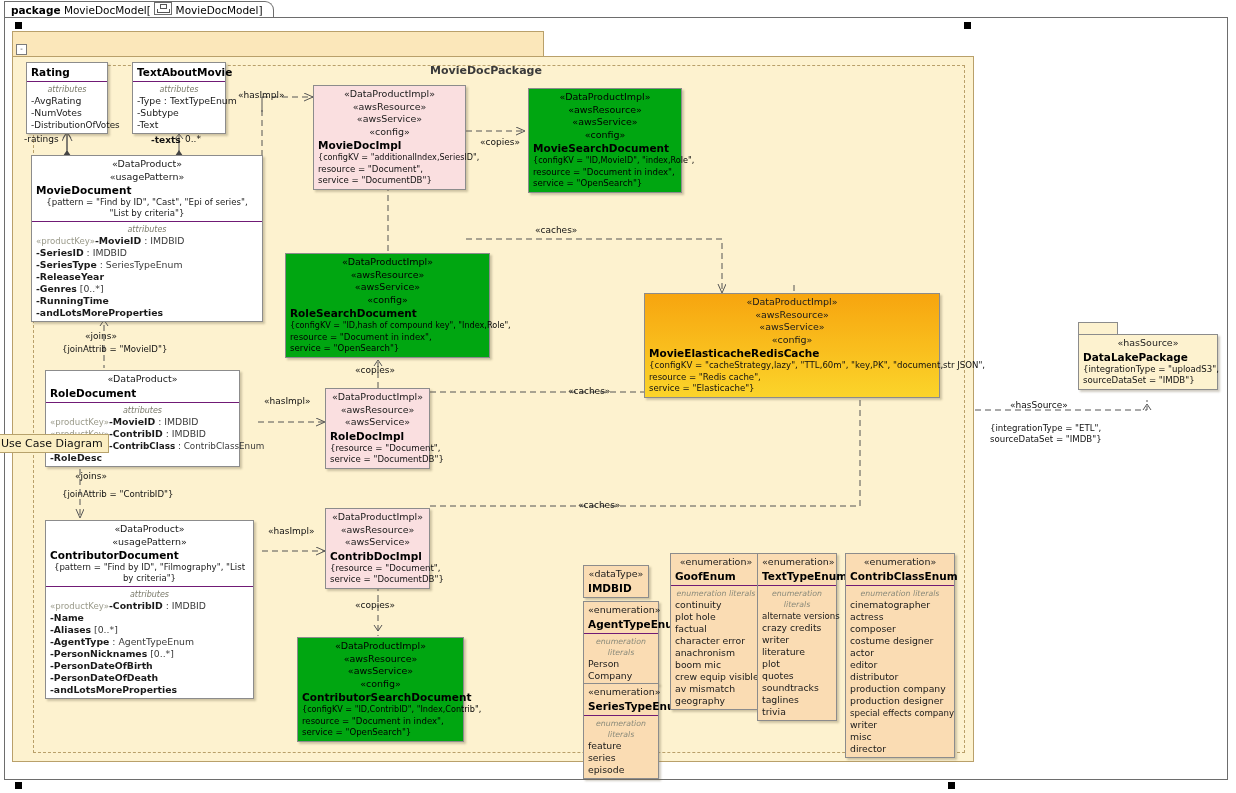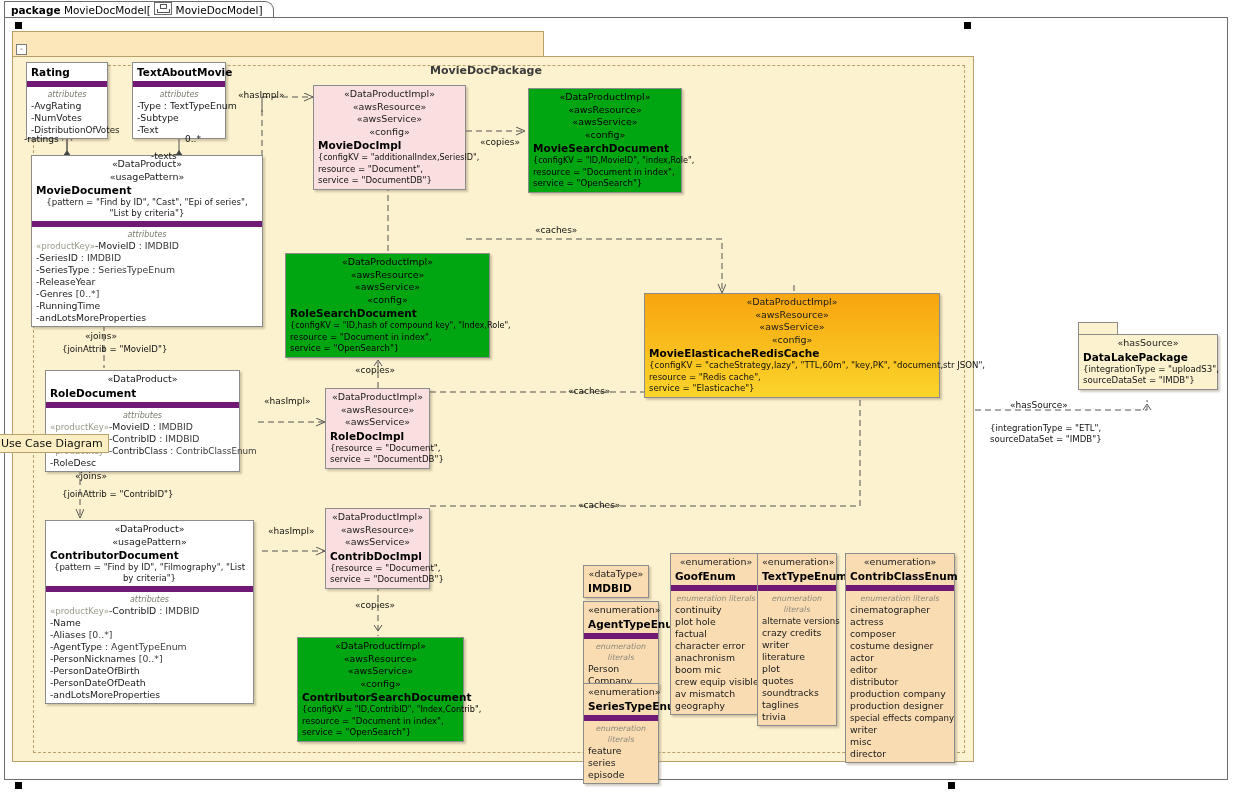--- a/index.html
+++ b/index.html
@@ -23,28 +23,28 @@
   .pkg-tab{position:absolute;left:12px;top:31px;width:530px;height:26px;background:#fbe7ba;border:1px solid #b9a06a;border-bottom:none;}
   .pkg-tab .expander{position:absolute;left:3px;top:12px;width:9px;height:9px;border:1px solid #7b7b7b;background:#fff;font-size:7px;line-height:8px;text-align:center;color:#333;}
   .pkg-body{position:absolute;left:12px;top:56px;width:960px;height:704px;background:#fdf2cf;border:1px solid #b9a06a;}
   .pkg-inner{position:absolute;left:20px;top:8px;right:8px;bottom:8px;border:1px dashed #b9a06a;background:#fdf2cf;}
   .pkg-title{position:absolute;left:0;top:64px;width:972px;text-align:center;font-size:11px;font-weight:bold;color:#3a3a3a;}
 
   
   .node{position:absolute;box-sizing:border-box;border:1px solid #8c8c8c;
         box-shadow:2px 2px 2px rgba(120,110,80,.35);}
   .node .sect{padding:2px 4px;}
-  .node .sep{border-top:6px solid #701a75;}
+  .node .sep{border-top:1px solid #701a75;}
   .stereo{font-size:9.5px;text-align:center;color:#1a1a1a;line-height:12.5px;}
   .cname{font-size:10.5px;font-weight:bold;color:#000;line-height:14px;}
   .constraint{font-size:8.6px;text-align:center;color:#1a1a1a;line-height:11px;}
   .attr-head{font-size:8px;font-style:italic;color:#7a7a6a;text-align:center;line-height:11px;}
   .attr{font-size:9.3px;color:#1a1a1a;line-height:12px;white-space:nowrap;}
   .attr .pk{color:#9a9a8a;font-size:8.6px;}
-  .attr .nm{font-weight:normal;margin-top:18px;}
+  .attr .nm{font-weight:bold;margin-top:18px;}
   .attr .ty{color:#3a3a3a;}
   .cfg{font-size:8.6px;color:#111;line-height:11.5px;white-space:nowrap;}
 
   .white{background:#ffffff;}
   .pink{background:#fadfe0;}
   .green{background:#00a611;}
   .green .stereo,.green .cname,.green .cfg{color:#000;}
   .orange{background:#f5a617;background:linear-gradient(180deg,#f7a50f 0%,#fbd42a 100%);}
   .tan{background:#fadcb3;}
   .lit{font-size:9.3px;color:#1a1a1a;line-height:12px;white-space:nowrap;}
@@ -411,21 +411,21 @@
       <div class="lit">production company</div>
       <div class="lit">production designer</div>
       <div class="lit" style="font-size:8.6px">special effects company</div>
       <div class="lit">writer</div>
       <div class="lit">misc</div>
       <div class="lit">director</div>
     </div>
   </div>
 
   <div class="lbl" style="left:24px;top:134px;">-ratings</div>
-  <div class="lbl" style="left:151px;top:151px;">-texts</div>
+  <div class="lbl" style="left:151px;top:135px;font-weight:bold;">-texts</div>
   <div class="lbl" style="left:185px;top:134px;">0..*</div>
 
   <div class="lbl" style="left:238px;top:90px;">«hasImpl»</div>
   <div class="lbl" style="left:480px;top:137px;">«copies»</div>
   <div class="lbl" style="left:535px;top:225px;">«caches»</div>
 
   <div class="lbl" style="left:85px;top:331px;">«joins»</div>
   <div class="lbl sm" style="left:62px;top:344px;">{joinAttrib = "MovieID"}</div>
 
   <div class="lbl" style="left:264px;top:396px;">«hasImpl»</div>

